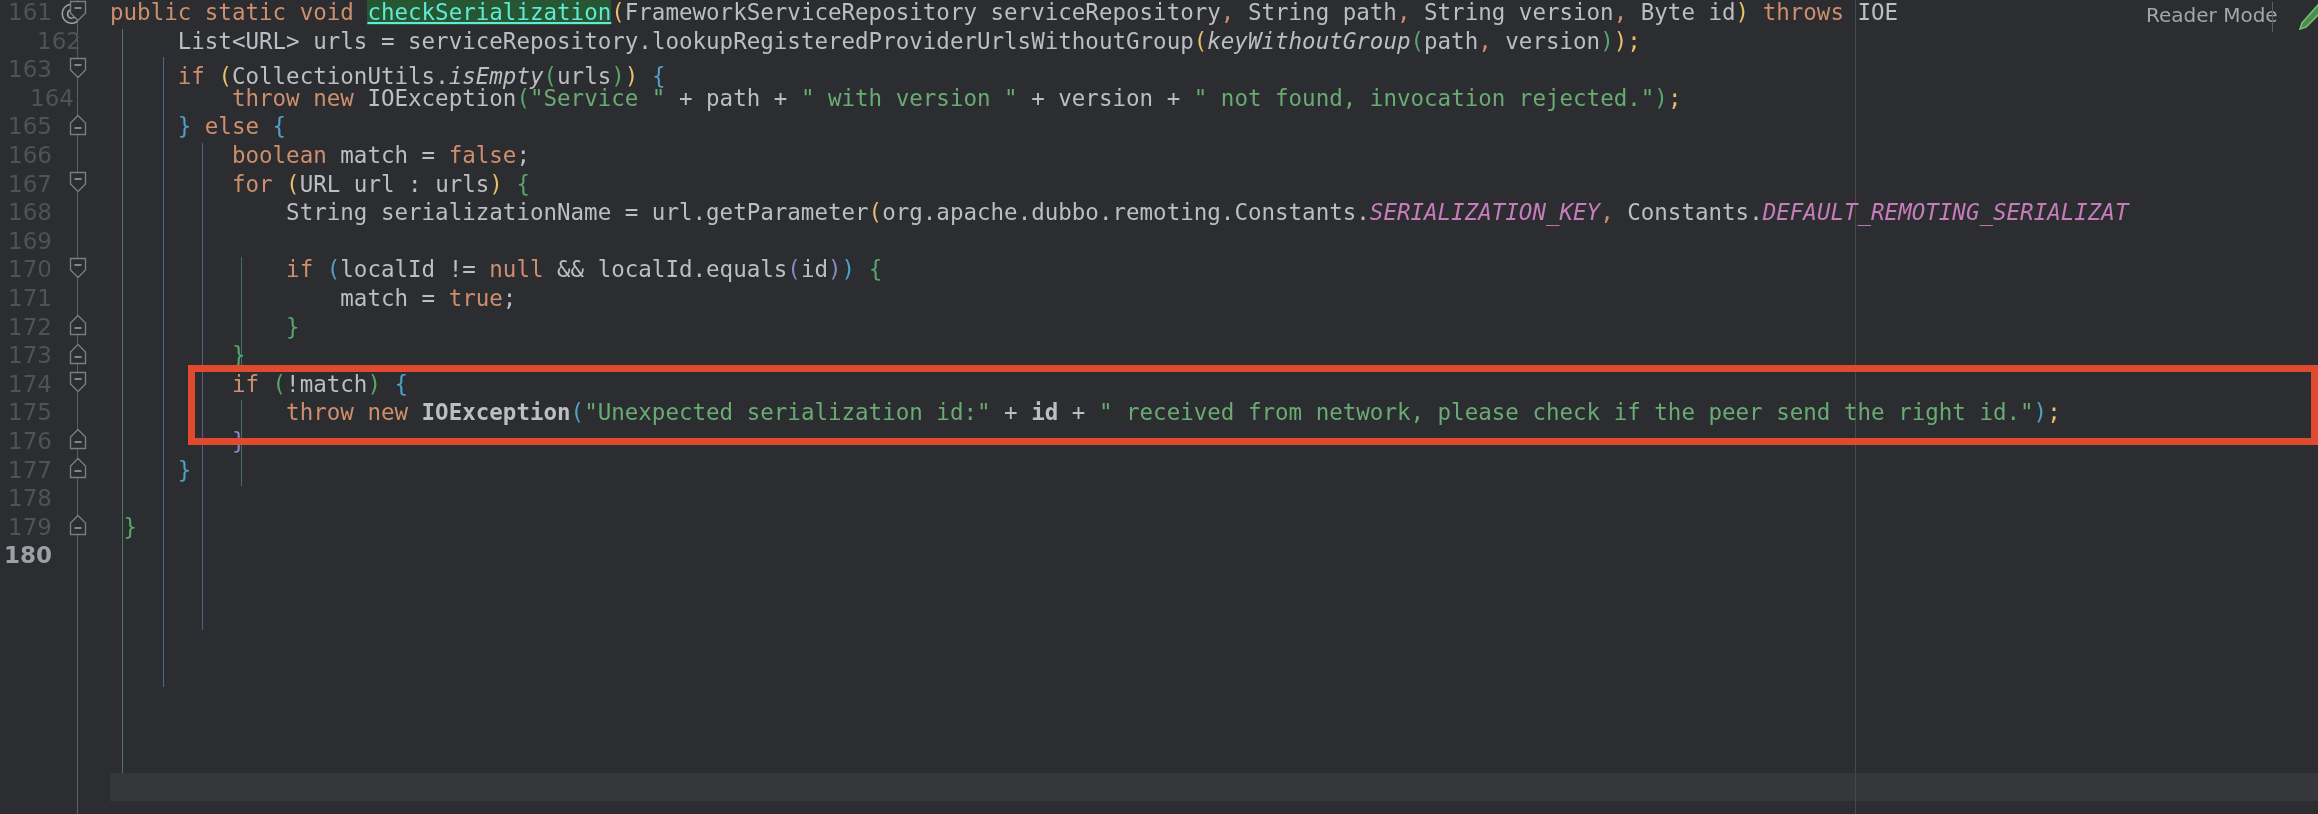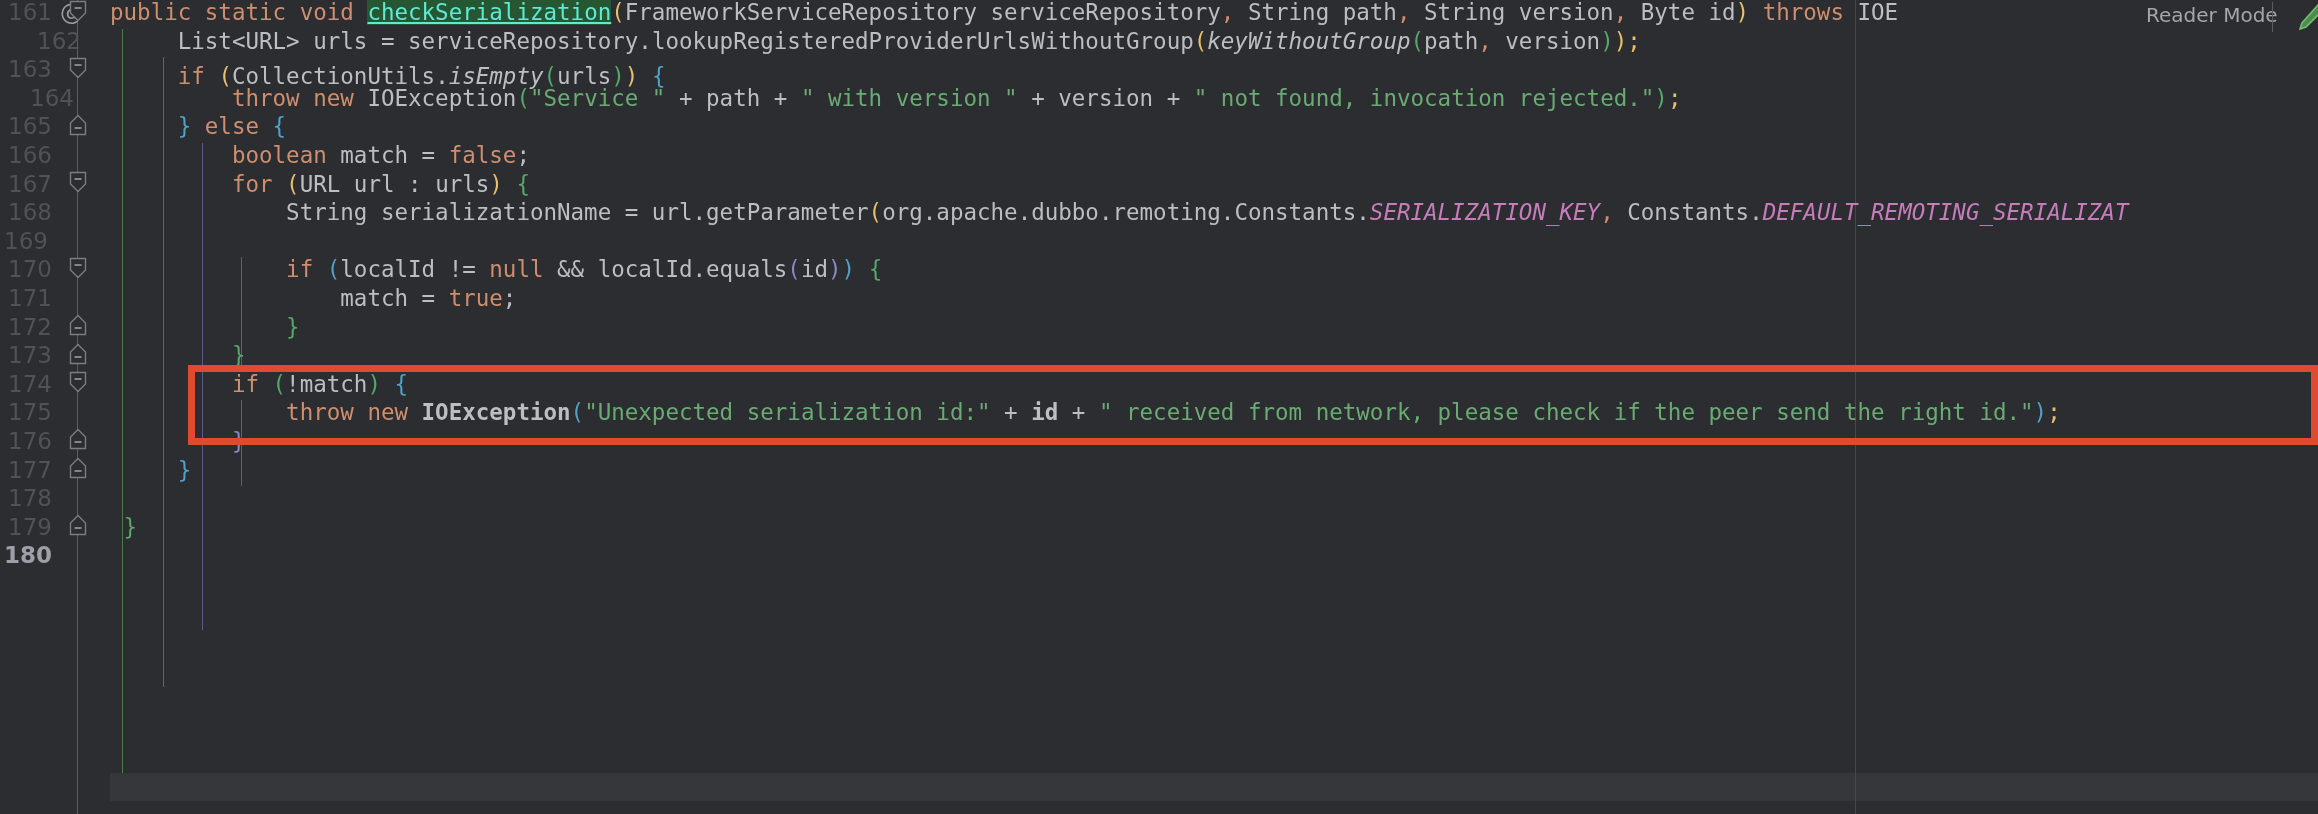--- a/index.html
+++ b/index.html
@@ -215,21 +215,21 @@
     <div class="fold-rail"></div>
 
     <div class="lnum" style="top:-2px;">161</div>
     <div class="lnum" style="top:26.6px;margin-left:29px;">162</div>
     <div class="lnum" style="top:55.2px;">163</div>
     <div class="lnum" style="top:83.8px;padding-left:30px;">164</div>
     <div class="lnum" style="top:112.4px;">165</div>
     <div class="lnum" style="top:141px;">166</div>
     <div class="lnum" style="top:169.6px;">167</div>
     <div class="lnum" style="top:198.2px;">168</div>
-    <div class="lnum" style="top:226.8px;text-align:center;">169</div>
+    <div class="lnum" style="top:226.8px;">169</div>
     <div class="lnum" style="top:255.4px;">170</div>
     <div class="lnum" style="top:284px;">171</div>
     <div class="lnum" style="top:312.6px;">172</div>
     <div class="lnum" style="top:341.2px;">173</div>
     <div class="lnum" style="top:369.8px;">174</div>
     <div class="lnum" style="top:398.4px;">175</div>
     <div class="lnum" style="top:427px;">176</div>
     <div class="lnum" style="top:455.6px;">177</div>
     <div class="lnum" style="top:484.2px;">178</div>
     <div class="lnum" style="top:512.8px;">179</div>

